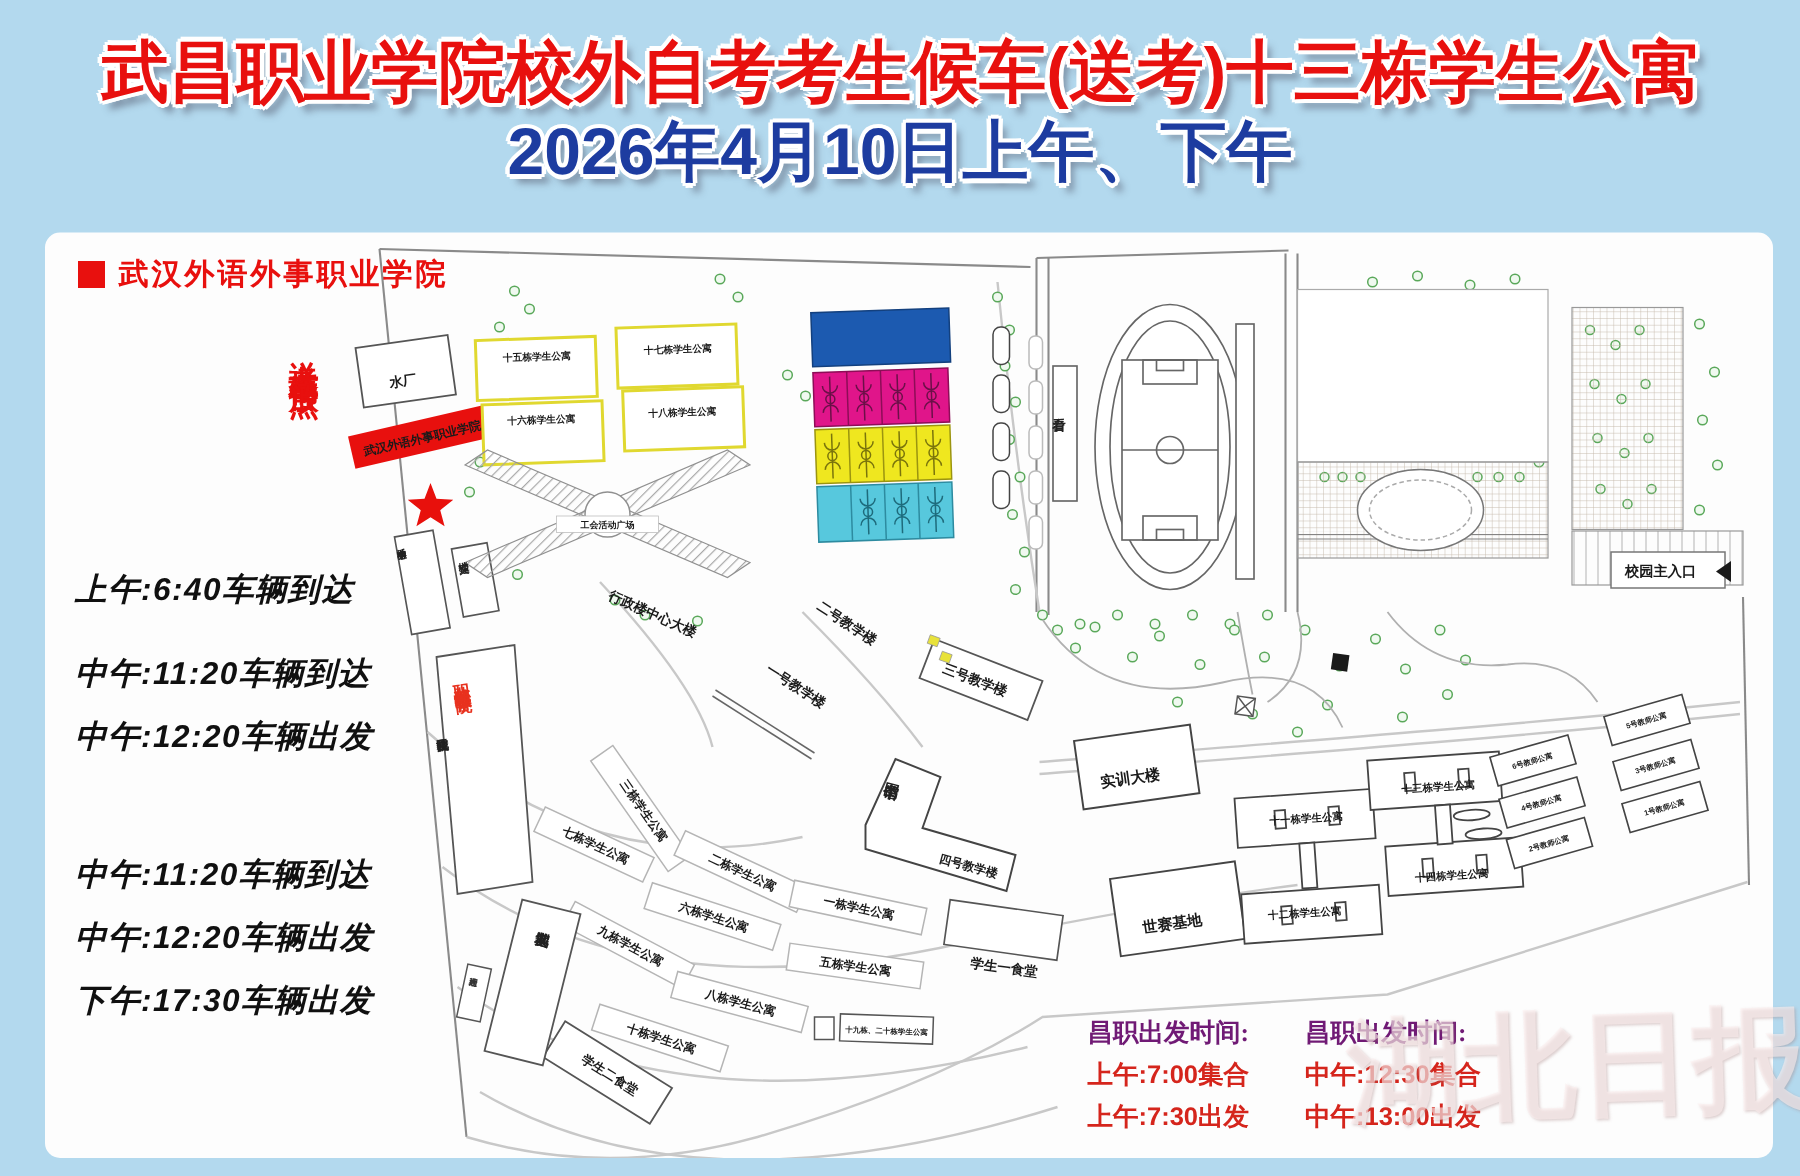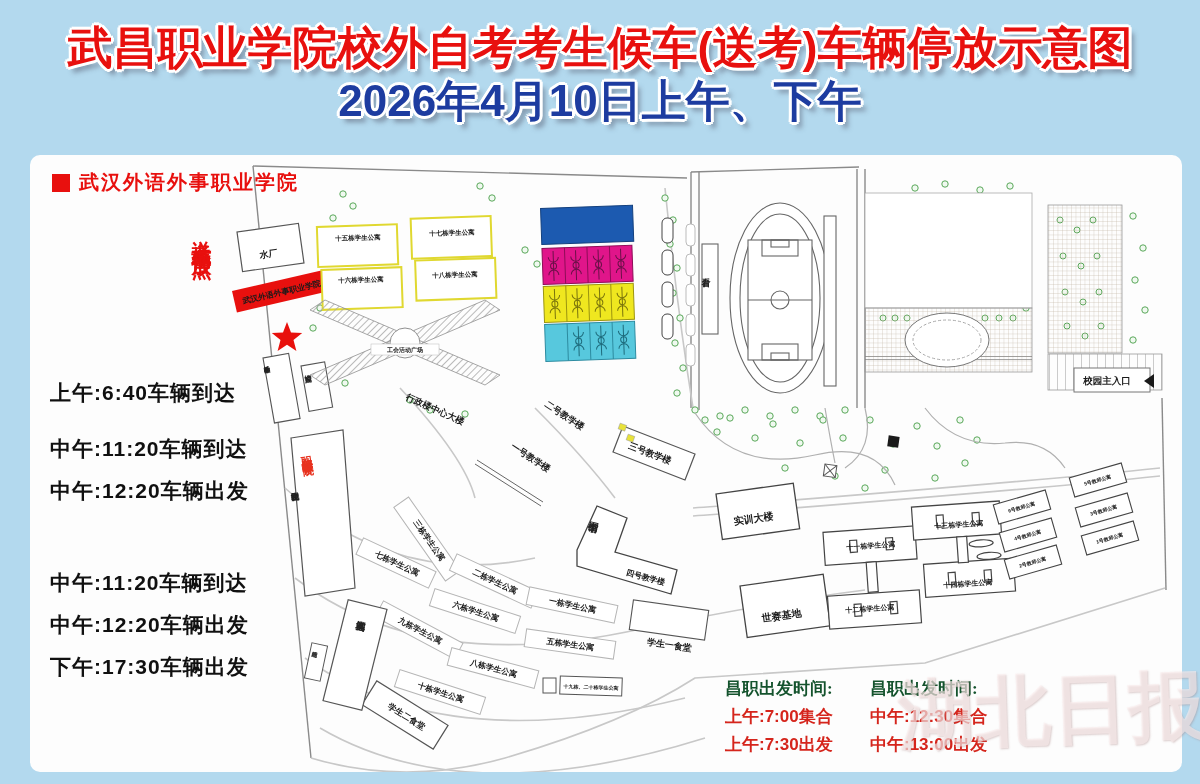--- a/index.html
+++ b/index.html
@@ -12,45 +12,45 @@
           color:#1d3ca0;
           text-shadow:-2px -2px 0 #fff,2px -2px 0 #fff,-2px 2px 0 #fff,2px 2px 0 #fff,-3px 0 0 #fff,3px 0 0 #fff,0 -3px 0 #fff,0 3px 0 #fff,5px 6px 5px rgba(70,70,90,.5);}
   .panel{position:absolute;left:30px;top:155px;width:1152px;height:617px;background:#fdfdfd;border-radius:10px;}
   .legend-row{position:absolute;left:22px;top:14px;display:flex;align-items:center;gap:9px;}
   .legend-sq{width:18px;height:18px;background:#e8100e;display:inline-block;}
   .legend-txt{font-size:20px;font-weight:bold;color:#e8100e;letter-spacing:2px;}
   .vtext{writing-mode:vertical-rl;text-orientation:upright;position:absolute;font-weight:bold;line-height:1;}
   .note-vert{left:162px;top:70px;height:150px;font-size:20px;color:#e8100e;letter-spacing:3px;}
   .lsched{position:absolute;left:20px;}
   .lsched-title{font-size:23px;font-weight:bold;color:#e32119;letter-spacing:1px;}
-  .lsched-line{font-size:21px;font-weight:bold;color:#101010;margin-top:14px;letter-spacing:1px;}
+  .lsched-line{font-size:21px;font-weight:bold;color:#101010;margin-top:14px;letter-spacing:1px;font-style:italic;}
   .lsched-line.gap{margin-top:28px;}
   .bsched{position:absolute;top:522px;width:160px;}
-  .bsched-title{font-size:17px;font-weight:bold;color:#14532d;font-family:Liberation Serif, serif;}
+  .bsched-title{font-size:17px;font-weight:bold;color:#701a75;font-family:Liberation Serif, serif;}
   .bsched-line{font-size:17px;font-weight:bold;color:#d5251c;margin-top:5px;}
   .map-svg{position:absolute;left:195px;top:3px;}
   .bldg-vlabel{color:#1a1a1a;}
   .vocational{left:278px;top:292px;height:132px;font-size:11px;color:#e8321f;transform:rotate(-8deg);letter-spacing:1px;}
   .culture{left:263px;top:331px;height:64px;font-size:8px;color:#222;transform:rotate(-8deg);}
   .actcenter{left:238px;top:206px;height:64px;font-size:6px;color:#222;transform:rotate(-10deg);}
   .yingbin{left:276px;top:214px;height:34px;font-size:7px;color:#222;transform:rotate(-10deg);}
   .library{left:556px;top:359px;height:40px;font-size:10px;color:#222;transform:rotate(14deg);}
   .grandstand{left:671px;top:116px;height:32px;font-size:9px;color:#222;}
   .trainbase{left:319px;top:457px;height:86px;font-size:9.5px;color:#222;transform:rotate(14deg);}
   .sewage{left:280px;top:492px;height:30px;font-size:5.5px;color:#333;transform:rotate(12deg);}
   .watermark{position:absolute;left:898px;top:660px;width:310px;font-size:76px;font-weight:bold;
              color:rgba(252,238,238,0.6);white-space:nowrap;transform:rotate(-2deg);letter-spacing:1px;
              text-shadow:1px 1px 2px rgba(160,120,120,0.35);pointer-events:none;}
   text{font-family:"Liberation Sans","DejaVu Sans",sans-serif;font-weight:bold;fill:#1a1a1a;}
 </style>
 </head>
 <body>
 
 <div class="canvas">
-  <div class="title1">武昌职业学院校外自考考生候车(送考)车辆停放示意图</div>
+  <div class="title1">武昌职业学院校外自考考生候车(送考)十三栋学生公寓</div>
   <div class="title2">2026年4月10日上午、下午</div>
 
   <div class="panel">
 
     <div class="legend-row">
       <span class="legend-sq"></span>
       <span class="legend-txt">武汉外语外事职业学院</span>
     </div>
 
     <div class="vtext note-vert">送考车辆停放点</div>

